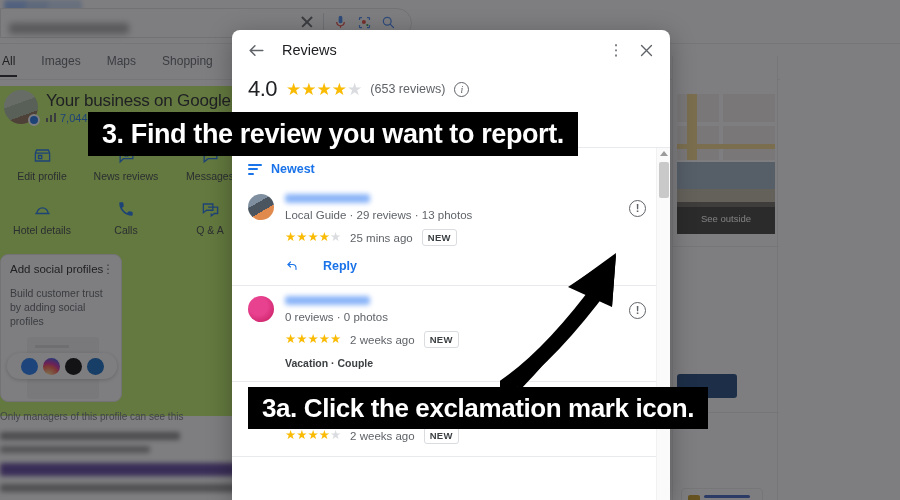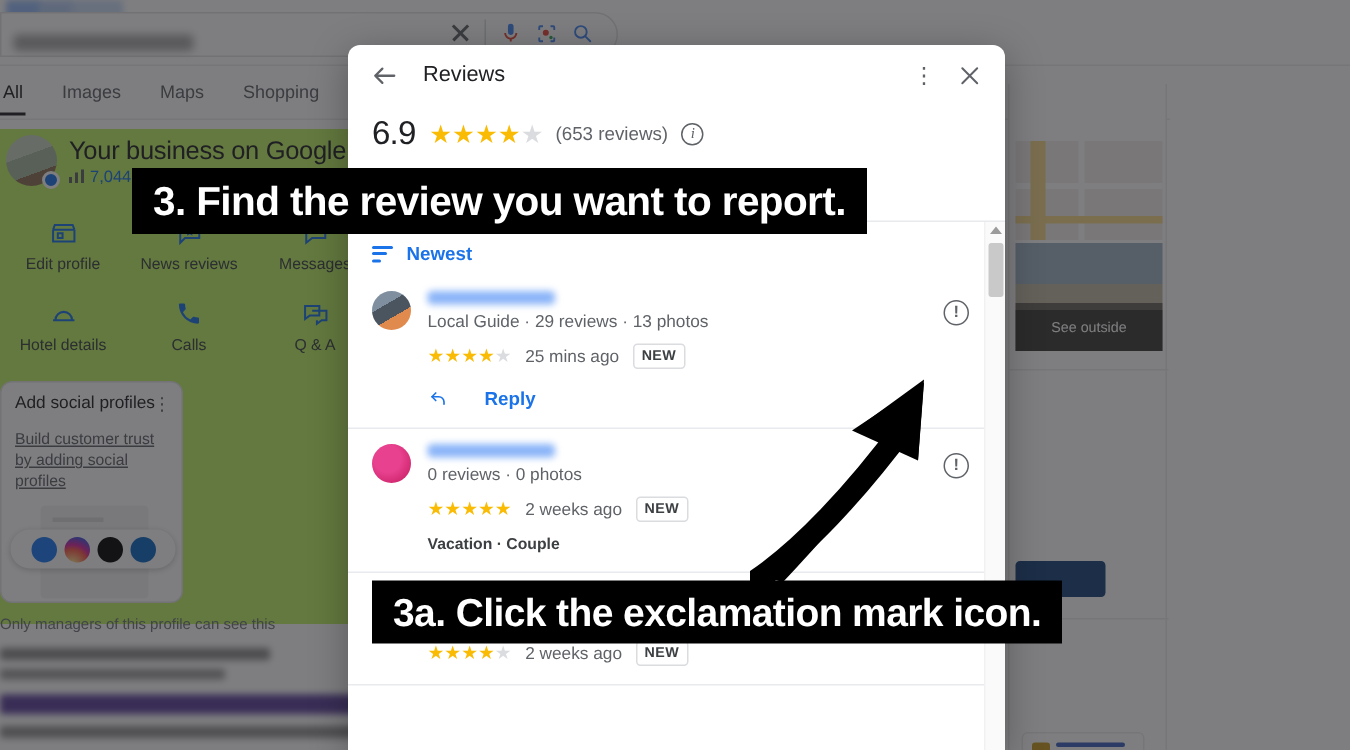--- a/index.html
+++ b/index.html
@@ -79,21 +79,21 @@
   }
   .gbp-act .ico { height:22px; display:flex; align-items:center; justify-content:center; margin-bottom:4px; color:#1a73e8;}
   .gbp-act .ico svg { display:block; }
 
   .gbp-cards { display:flex; gap:8px; margin-top: 8px; }
   .gcard {
     width: 122px; height: 148px; border:1px solid #e4e4e4; border-radius:8px;
     background:#fff; padding: 8px 9px; position:relative; overflow:hidden;
   }
   .gcard h4 { font-size:11.5px; font-weight:400; color:#202124; }
-  .gcard p { font-size:10.5px; color:#5f6368; margin-top: 11px; line-height:1.35;text-decoration:underline; }
+  .gcard p { font-size:10.5px; color:#5f6368; margin-top: 11px; line-height:1.35; }
   .gcard .kebab { position:absolute; right:7px; top:8px; color:#5f6368; font-size:12px; line-height:1;}
   .gcard .art { position:absolute; left:0; bottom:0; width:100%; height:66px; }
 
   .doc-art {
     position:absolute; left:26px; bottom:2px; width:72px; height:62px;
     background:#f4f4f4; border-radius:3px;
   }
   .doc-art:before {
     content:""; position:absolute; left:8px; top:8px; width:34px; height:3px; background:#dcdcdc;
   }
@@ -439,21 +439,21 @@
       <div class="dlg-title">Reviews</div>
       <div class="dlg-kebab">⋮</div>
       <div class="dlg-close">
         <svg width="17" height="17" viewBox="0 0 24 24" fill="none" stroke="#5f6368" stroke-width="1.9" stroke-linecap="round">
             <path d="M5 5l14 14M19 5L5 19"></path>
           </svg>
       </div>
     </div>
 
     <div class="dlg-rating">
-      <span class="rating-num">6.9</span>
+      <span class="rating-num">4.0</span>
       <span class="stars">
         <span class="star">★</span>
         <span class="star">★</span>
         <span class="star">★</span>
         <span class="star">★</span>
         <span class="star off">★</span>
       </span>
       <span class="rev-count">(653 reviews)</span>
       <span class="info-ico">i</span>
     </div>

